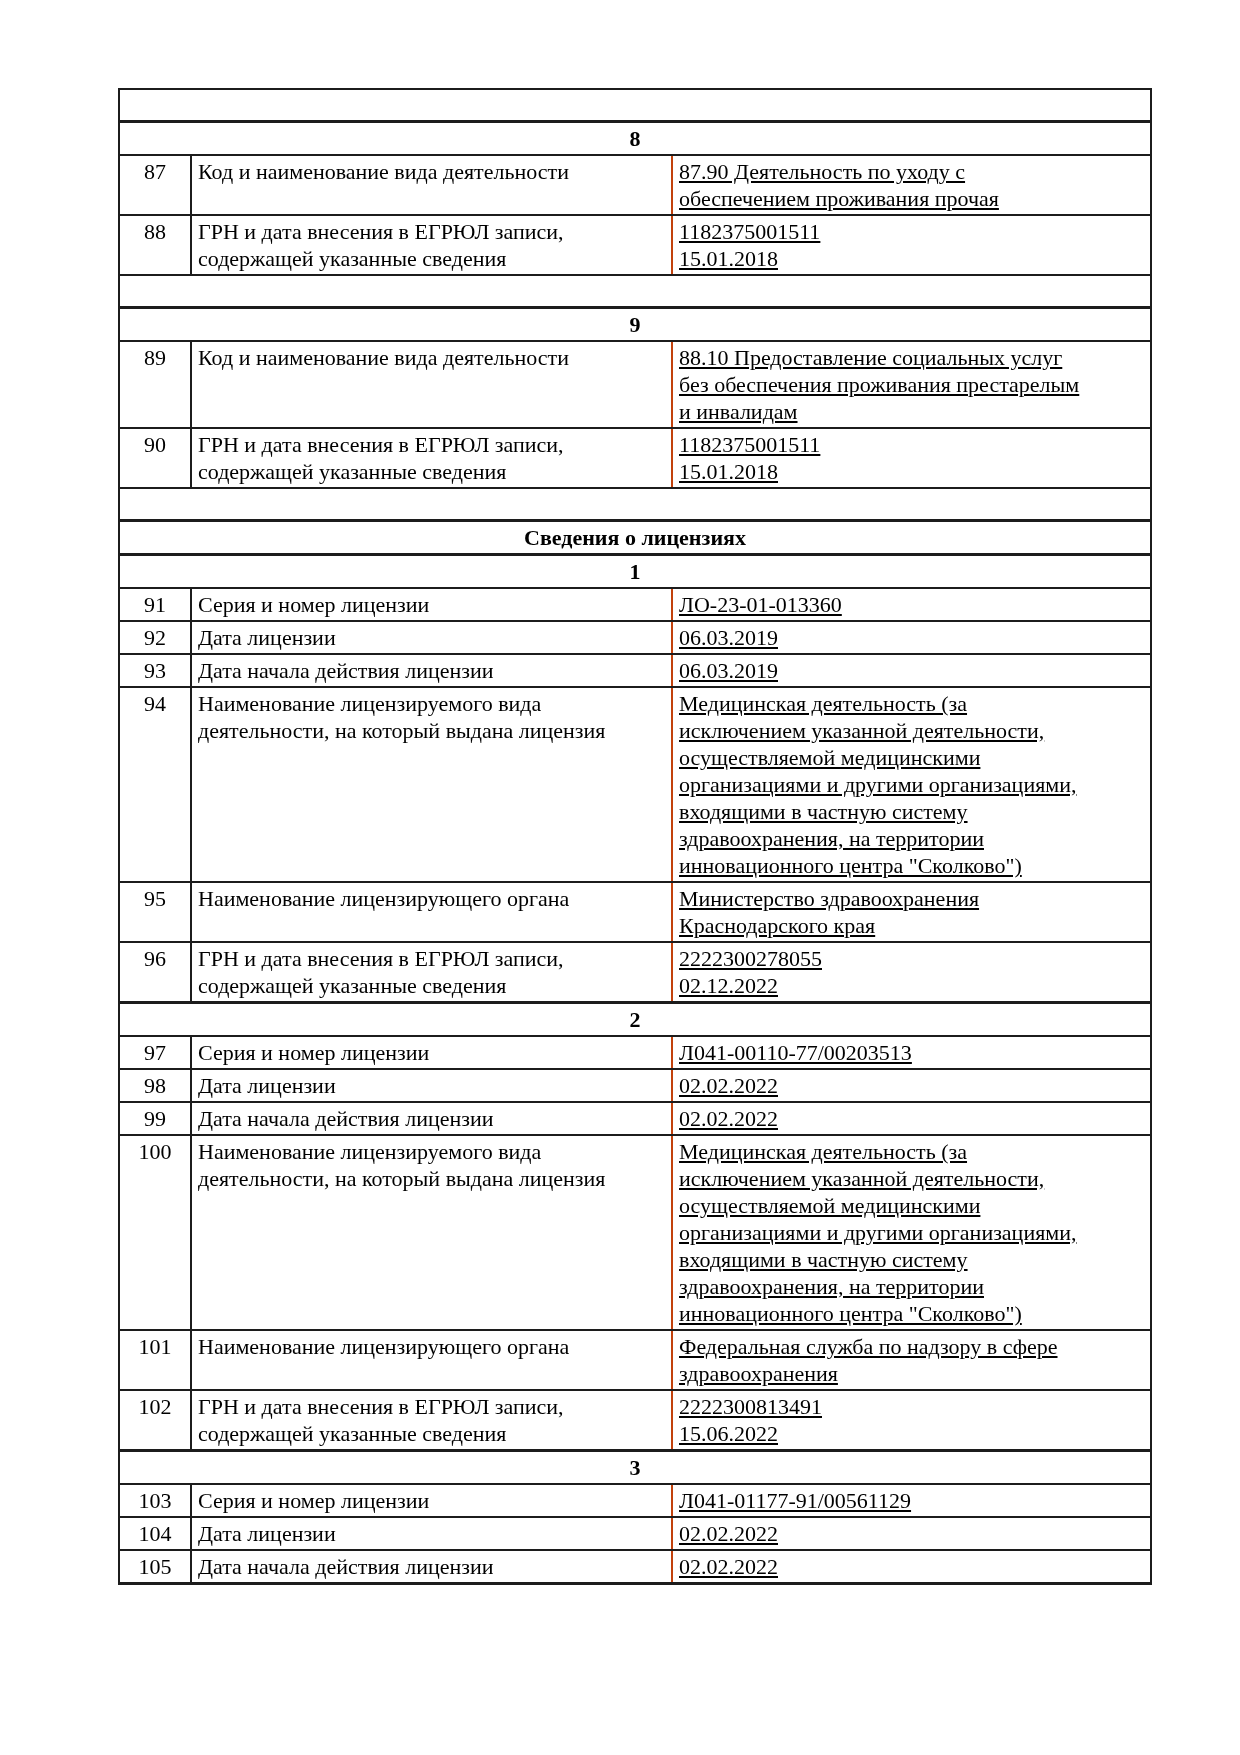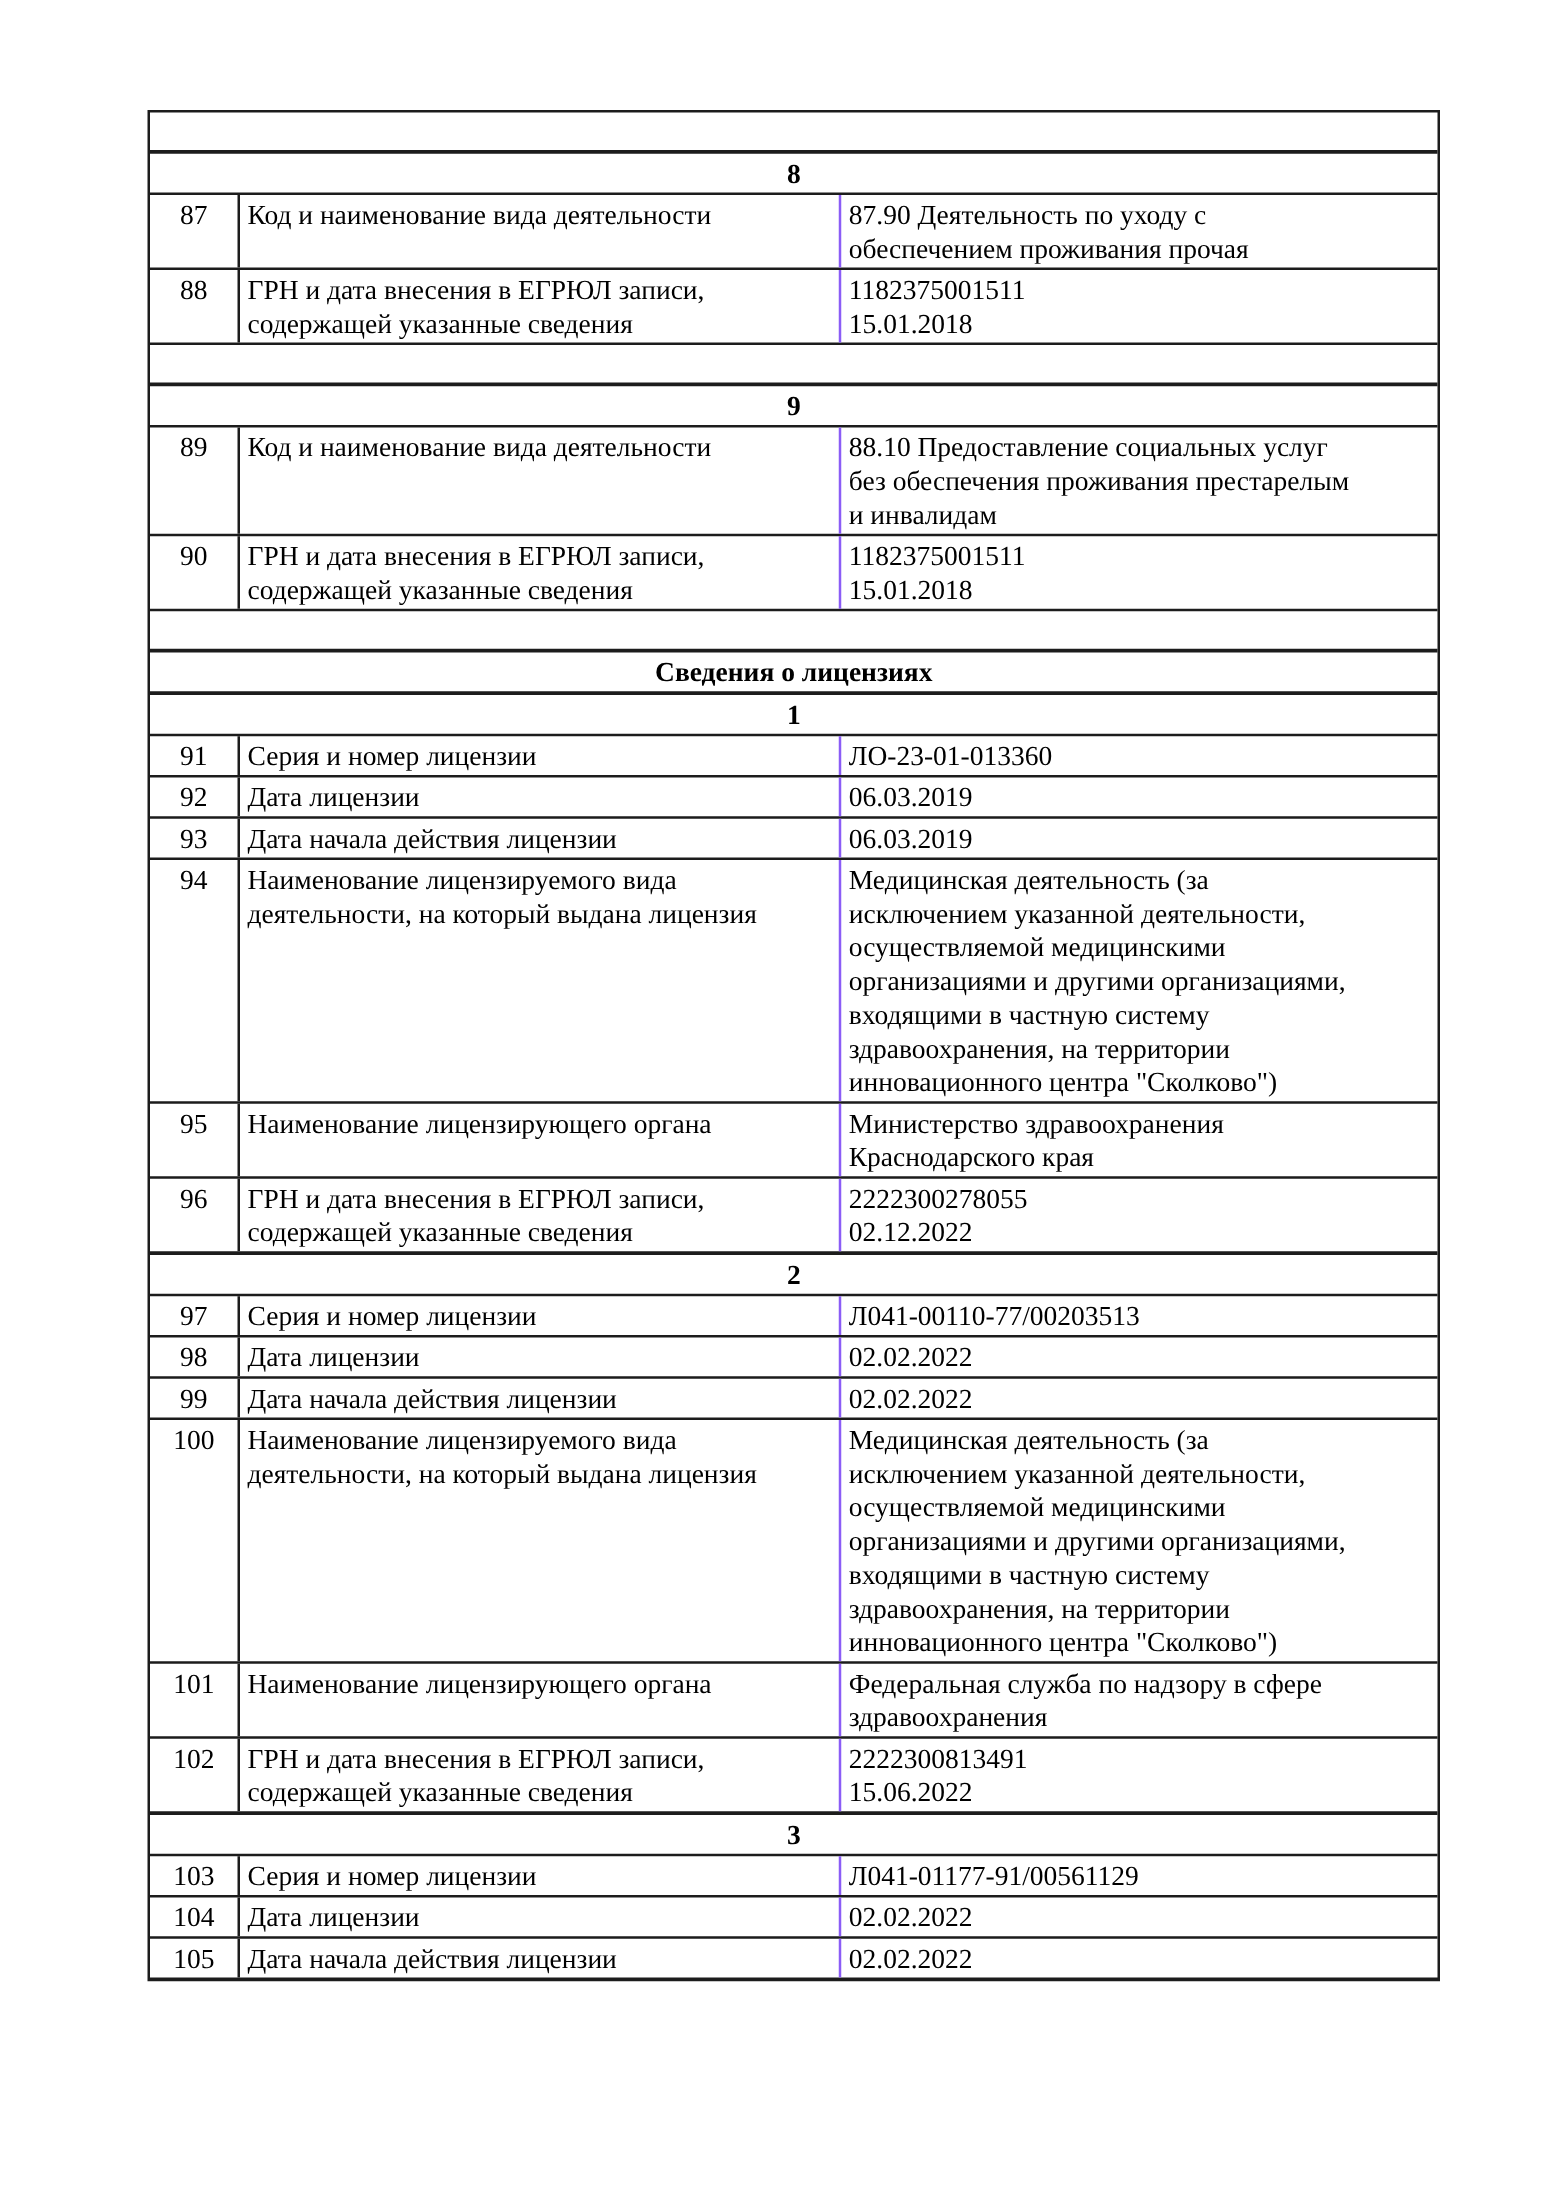--- a/index.html
+++ b/index.html
@@ -55,26 +55,27 @@
     width: 72px;
     flex: 0 0 72px;
     text-align: center;
     border-right: 2px solid #1c1c1c;
     padding-left: 2px;
     padding-right: 2px;
   }
   .c-label {
     width: 481px;
     flex: 0 0 481px;
-    border-right: 2px solid #8b5cf6;
+    border-right: 2px solid #c2410c;
     padding-right: 20px;
   }
   .c-value {
     flex: 1 1 auto;
     min-width: 0;
+    text-decoration: underline;
   }
   .footer {
     position: absolute;
     left: 118px;
     top: 1654px;
     width: 1047px;
     height: 46px;
     font-size: 16px;
     line-height: 20px;
   }

